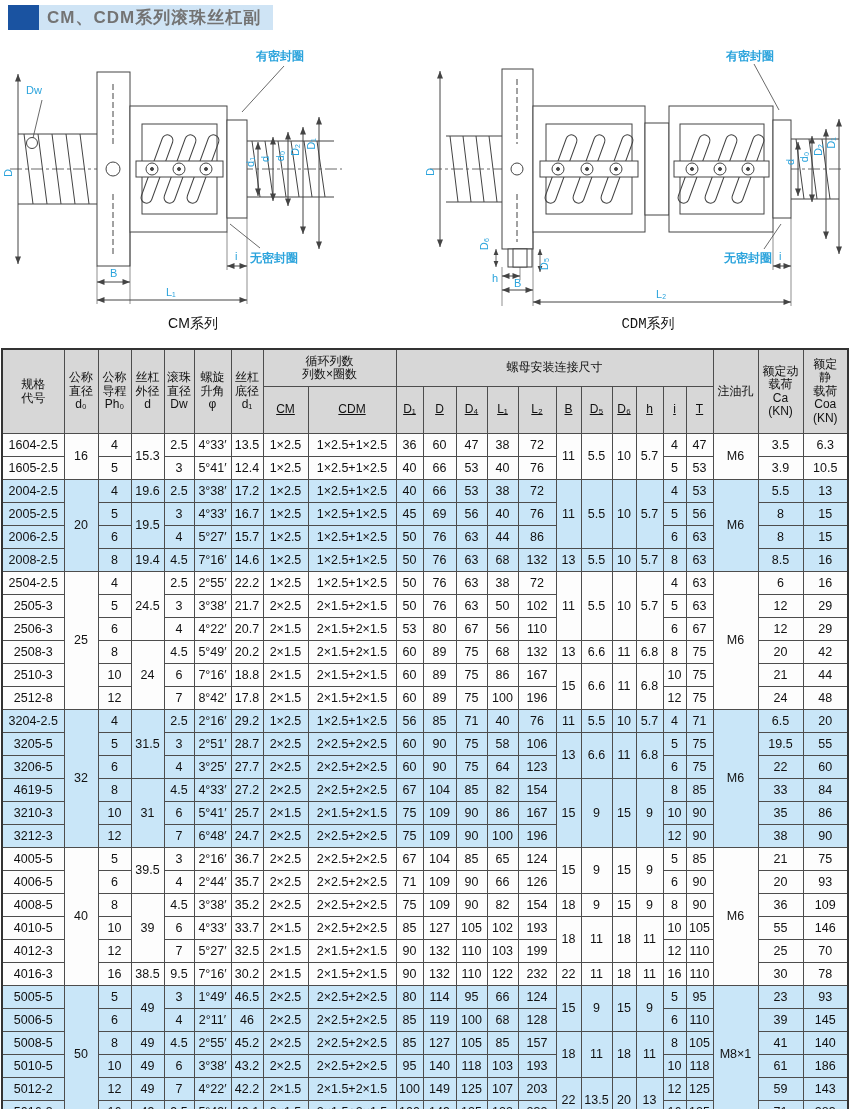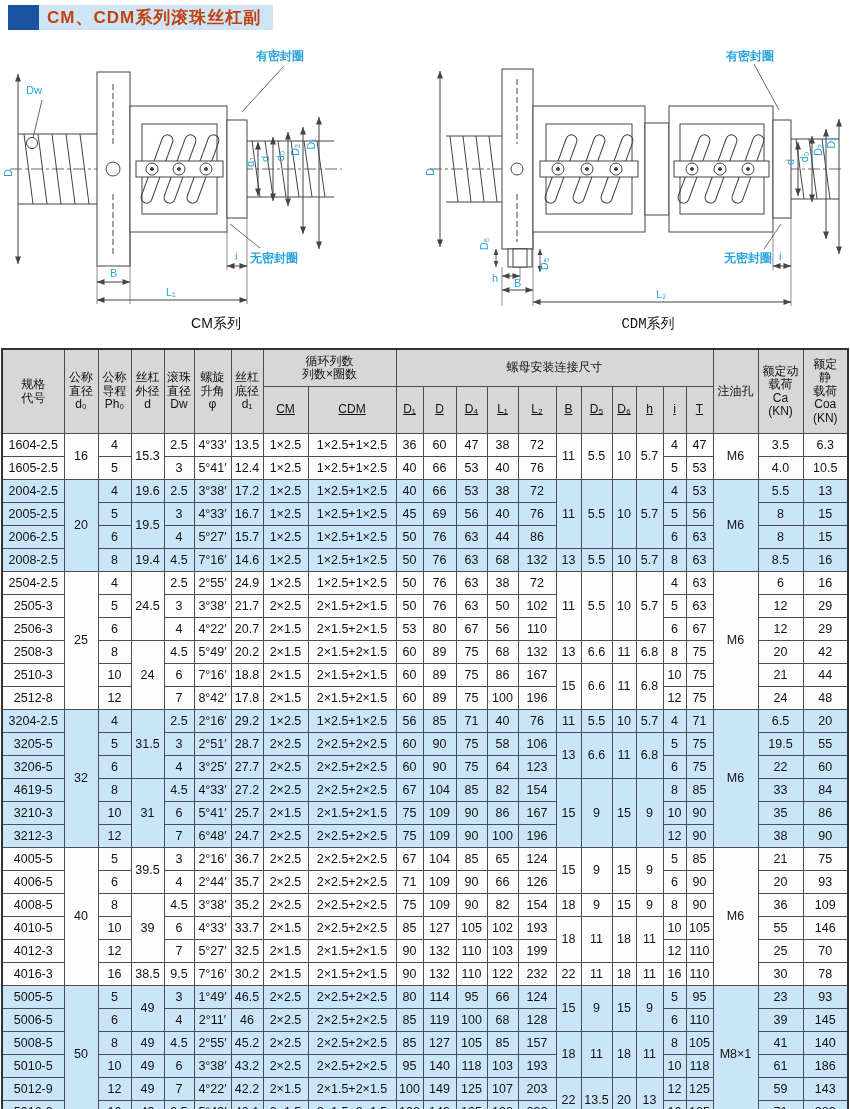--- a/index.html
+++ b/index.html
@@ -4,27 +4,27 @@
 <style>
   html,body{margin:0;padding:0;}
   body{
     width:850px;height:1109px;position:relative;background:#ffffff;
     font-family:"Liberation Sans","DejaVu Sans",sans-serif;color:#111;
   }
   
   .title-bar{position:absolute;left:8px;top:5px;display:flex;align-items:stretch;}
   .title-square{width:31px;height:25px;background:#1a53a1;}
   .title-text{background:#cfe4f5;height:25px;line-height:25px;padding:0 12px 0 8px;
-    font-size:17px;font-weight:bold;color:#c2410c;letter-spacing:1px;}
+    font-size:17px;font-weight:bold;color:#737373;letter-spacing:1px;}
   
   .diagram{position:absolute;}
   #cm-diagram{left:2px;top:44px;}
   #cdm-diagram{left:424px;top:44px;}
   .caption{position:absolute;top:315px;font-size:14px;color:#111;text-align:center;}
-  #cm-caption{left:168px;width:96px;}
+  #cm-caption{left:145px;width:96px;}
   #cdm-caption{left:596px;width:104px;font-family:Liberation Mono, monospace;}
   svg text{font-family:"Liberation Sans","DejaVu Sans",sans-serif;}
   .dimtxt{fill:#2aa3dc;font-size:11px;}
   .sealtxt{fill:#2aa3dc;font-size:12px;font-weight:bold;}
   
   table{position:absolute;left:1px;top:348px;border-collapse:collapse;table-layout:fixed;
     border:2px solid #333;}
   th,td{border:1px solid #4d4d4d;text-align:center;vertical-align:middle;padding:0;overflow:hidden;}
   thead th{background:#d7d7d7;font-weight:normal;font-size:12px;line-height:13.5px;
     white-space:pre-line;color:#111;}
@@ -304,21 +304,21 @@
         <td>12.4</td>
         <td>1×2.5</td>
         <td>1×2.5+1×2.5</td>
         <td>40</td>
         <td>66</td>
         <td>53</td>
         <td>40</td>
         <td>76</td>
         <td>5</td>
         <td>53</td>
-        <td>4.0</td>
+        <td>3.9</td>
         <td>10.5</td>
       </tr>
       <tr class="b">
         <td>2004-2.5</td>
         <td rowspan="4">20</td>
         <td>4</td>
         <td>19.6</td>
         <td>2.5</td>
         <td>3°38′</td>
         <td>17.2</td>
@@ -399,21 +399,21 @@
         <td>8.5</td>
         <td>16</td>
       </tr>
       <tr class="w">
         <td>2504-2.5</td>
         <td rowspan="6">25</td>
         <td>4</td>
         <td rowspan="3">24.5</td>
         <td>2.5</td>
         <td>2°55′</td>
-        <td>24.9</td>
+        <td>22.2</td>
         <td>1×2.5</td>
         <td>1×2.5+1×2.5</td>
         <td>50</td>
         <td>76</td>
         <td>63</td>
         <td>38</td>
         <td>72</td>
         <td rowspan="3">11</td>
         <td rowspan="3">5.5</td>
         <td rowspan="3">10</td>
@@ -855,21 +855,21 @@
         <td>140</td>
         <td>118</td>
         <td>103</td>
         <td>193</td>
         <td>10</td>
         <td>118</td>
         <td>61</td>
         <td>186</td>
       </tr>
       <tr class="b">
-        <td>5012-9</td>
+        <td>5012-2</td>
         <td>12</td>
         <td>49</td>
         <td>7</td>
         <td>4°22′</td>
         <td>42.2</td>
         <td>2×1.5</td>
         <td>2×1.5+2×1.5</td>
         <td>100</td>
         <td>149</td>
         <td>125</td>

